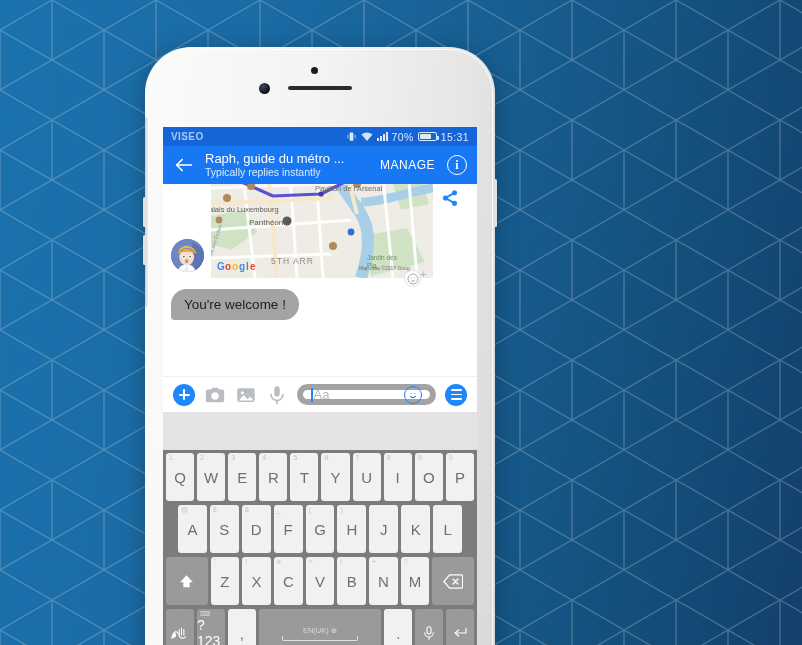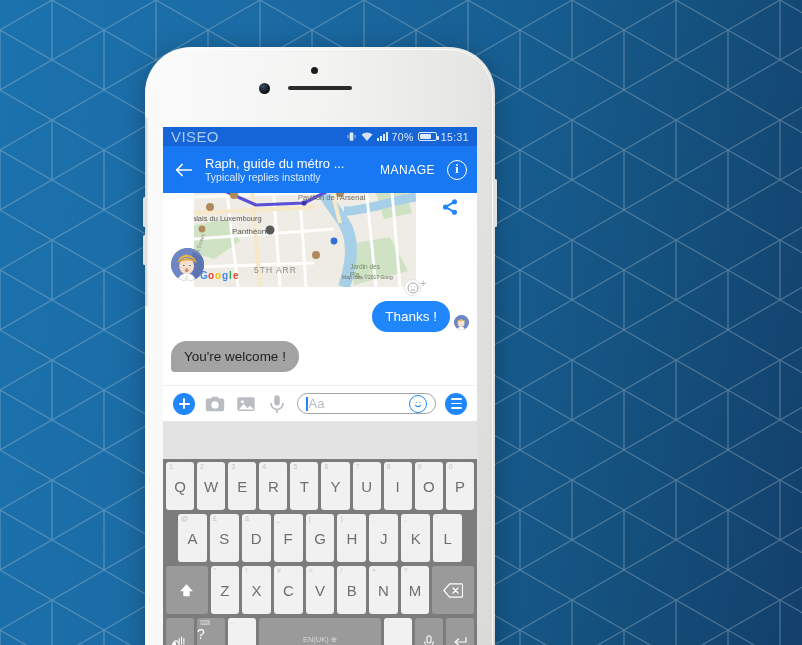--- a/index.html
+++ b/index.html
@@ -79,21 +79,21 @@
   
   #statusbar {
     height: 19px;
     background: #1565d8;
     color: #cfe2fb;
     display: flex; align-items: center;
     padding: 0 8px;
     font-size: 10.5px;
     letter-spacing: .4px;
   }
-  #carrier { font-weight: 400; color: #a9c9f2; font-size: 15px; }
+  #carrier { font-weight: 700; color: #a9c9f2; font-size: 10px; }
   #status-right {
     margin-left: auto; display: flex; align-items: center; gap: 4px;
     color: #dbe9fc; font-size: 10.5px;
   }
   #status-right .ic { display: inline-flex; align-items: flex-end; }
   .bars { display: inline-flex; align-items: flex-end; gap: 1px; height: 9px; }
   .bars i { display: block; width: 2px; background: #dbe9fc; }
   .bars i:nth-child(1){ height: 3px; }
   .bars i:nth-child(2){ height: 5px; }
   .bars i:nth-child(3){ height: 7px; }
@@ -106,21 +106,21 @@
     content: ""; position: absolute; right: -3px; top: 2.5px;
     width: 2px; height: 4px; background: #dbe9fc; border-radius: 0 1px 1px 0;
   }
   .batt i {
     position: absolute; left: 1px; top: 1px; bottom: 1px; width: 65%;
     background: #dbe9fc; border-radius: 1px; display: block;
   }
 
   
   #appbar {
-    height: 47px; background: #1877f2;
+    height: 38px; background: #1877f2;
     display: flex; align-items: center; padding: 8px 10px; gap: 8px;
     color: #fff;
   }
   #back-arrow { width: 22px; height: 22px; flex: 0 0 auto; cursor: pointer; }
   #titles { flex: 1 1 auto; min-width: 0; margin-left: 2px; }
   #conv-title {
     font-size: 13px; line-height: 15px; color: #fff;
     white-space: nowrap; overflow: hidden; text-overflow: ellipsis;
   }
   #conv-sub { font-size: 10.5px; line-height: 13px; color: #dbe9fd; }
@@ -141,21 +141,21 @@
   #thread {
     position: relative; height: 192px; background: #fff; overflow: hidden;
   }
   #map-row { position: relative; height: 96px; }
   #avatar-big {
     position: absolute; left: 8px; top: 55px;
     width: 33px; height: 33px; border-radius: 50%;
     overflow: hidden; background: #6d7fb8;
   }
   #map-card {
-    position: absolute; left: 31px; top: -26px;
+    position: absolute; left: 48px; top: -26px;
     width: 222px; height: 120px;
     overflow: hidden;
     background: #eceae4;
   }
   #share-icon {
     position: absolute; left: 278px; top: 5px; width: 18px; height: 18px;
   }
   #reaction {
     position: absolute; left: 241px; top: 86px;
     display: flex; align-items: flex-start;
@@ -194,21 +194,21 @@
   #plus-btn {
     width: 22px; height: 22px; border-radius: 50%; background: #1f87fb;
     position: relative; flex: 0 0 auto; cursor: pointer;
   }
   #plus-btn::before, #plus-btn::after {
     content: ""; position: absolute; background: #fff; border-radius: 1px;
   }
   #plus-btn::before { left: 5.5px; top: 10px; width: 11px; height: 2px; }
   #plus-btn::after  { top: 5.5px; left: 10px; height: 11px; width: 2px; }
   #input-wrap {
-    flex: 1 1 auto; height: 21px; border: 1px solid #a3a3a3; border-radius: 13px;
+    flex: 1 1 auto; height: 21px; border: 6px solid #a3a3a3; border-radius: 13px;
     display: flex; align-items: center; padding: 0 8px; position: relative;
     min-width: 0;
   }
   #caret {
     width: 1.5px; height: 14px; background: #1f87fb; flex: 0 0 auto;
   }
   #msg-input {
     border: none; outline: none; background: transparent;
     font-family: inherit; font-size: 13px; color: #7d8288;
     flex: 1 1 auto; min-width: 0; padding-left: 1px; height: 100%;
@@ -433,33 +433,20 @@
               <circle cx="12" cy="12" r="10"></circle>
                 <circle cx="8.5" cy="9.5" r="1.1" fill="#a8a8a8" stroke="none"></circle>
               <circle cx="15.5" cy="9.5" r="1.1" fill="#a8a8a8" stroke="none"></circle>
                 <path d="M8 16h8"></path>
             </svg>
           </div>
           <span class="plus">+</span>
         </div>
       </div>
 
-      <div class="row out" id="row-thanks">
-        <div class="bub out">Thanks !</div>
-        <div id="avatar-small">
-          <svg viewBox="0 0 40 40" width="15" height="15">
-            <circle cx="20" cy="20" r="20" fill="#6e86c4"></circle>
-            <ellipse cx="19" cy="22" rx="9" ry="10" fill="#f7dcc8"></ellipse>
-            <path d="M8 16 Q20 8 31 16 L31 18 Q20 12 8 18 Z" fill="#e8b84b"></path>
-            <circle cx="15.5" cy="21" r="1.8" fill="#fff"></circle>
-              <circle cx="23" cy="21" r="1.8" fill="#fff"></circle>
-            <path d="M8 40 Q10 31 19 31 Q28 31 30 40 Z" fill="#fdfdfd"></path>
-          </svg>
-        </div>
-      </div>
 
       <div class="row" id="row-welcome">
         <div class="bub in">You're welcome !</div>
       </div>
     </div>
 
     <div id="composer">
       <div id="plus-btn"></div>
 
       <svg class="comp-ic" viewBox="0 0 24 24" fill="#b9bdc2">

